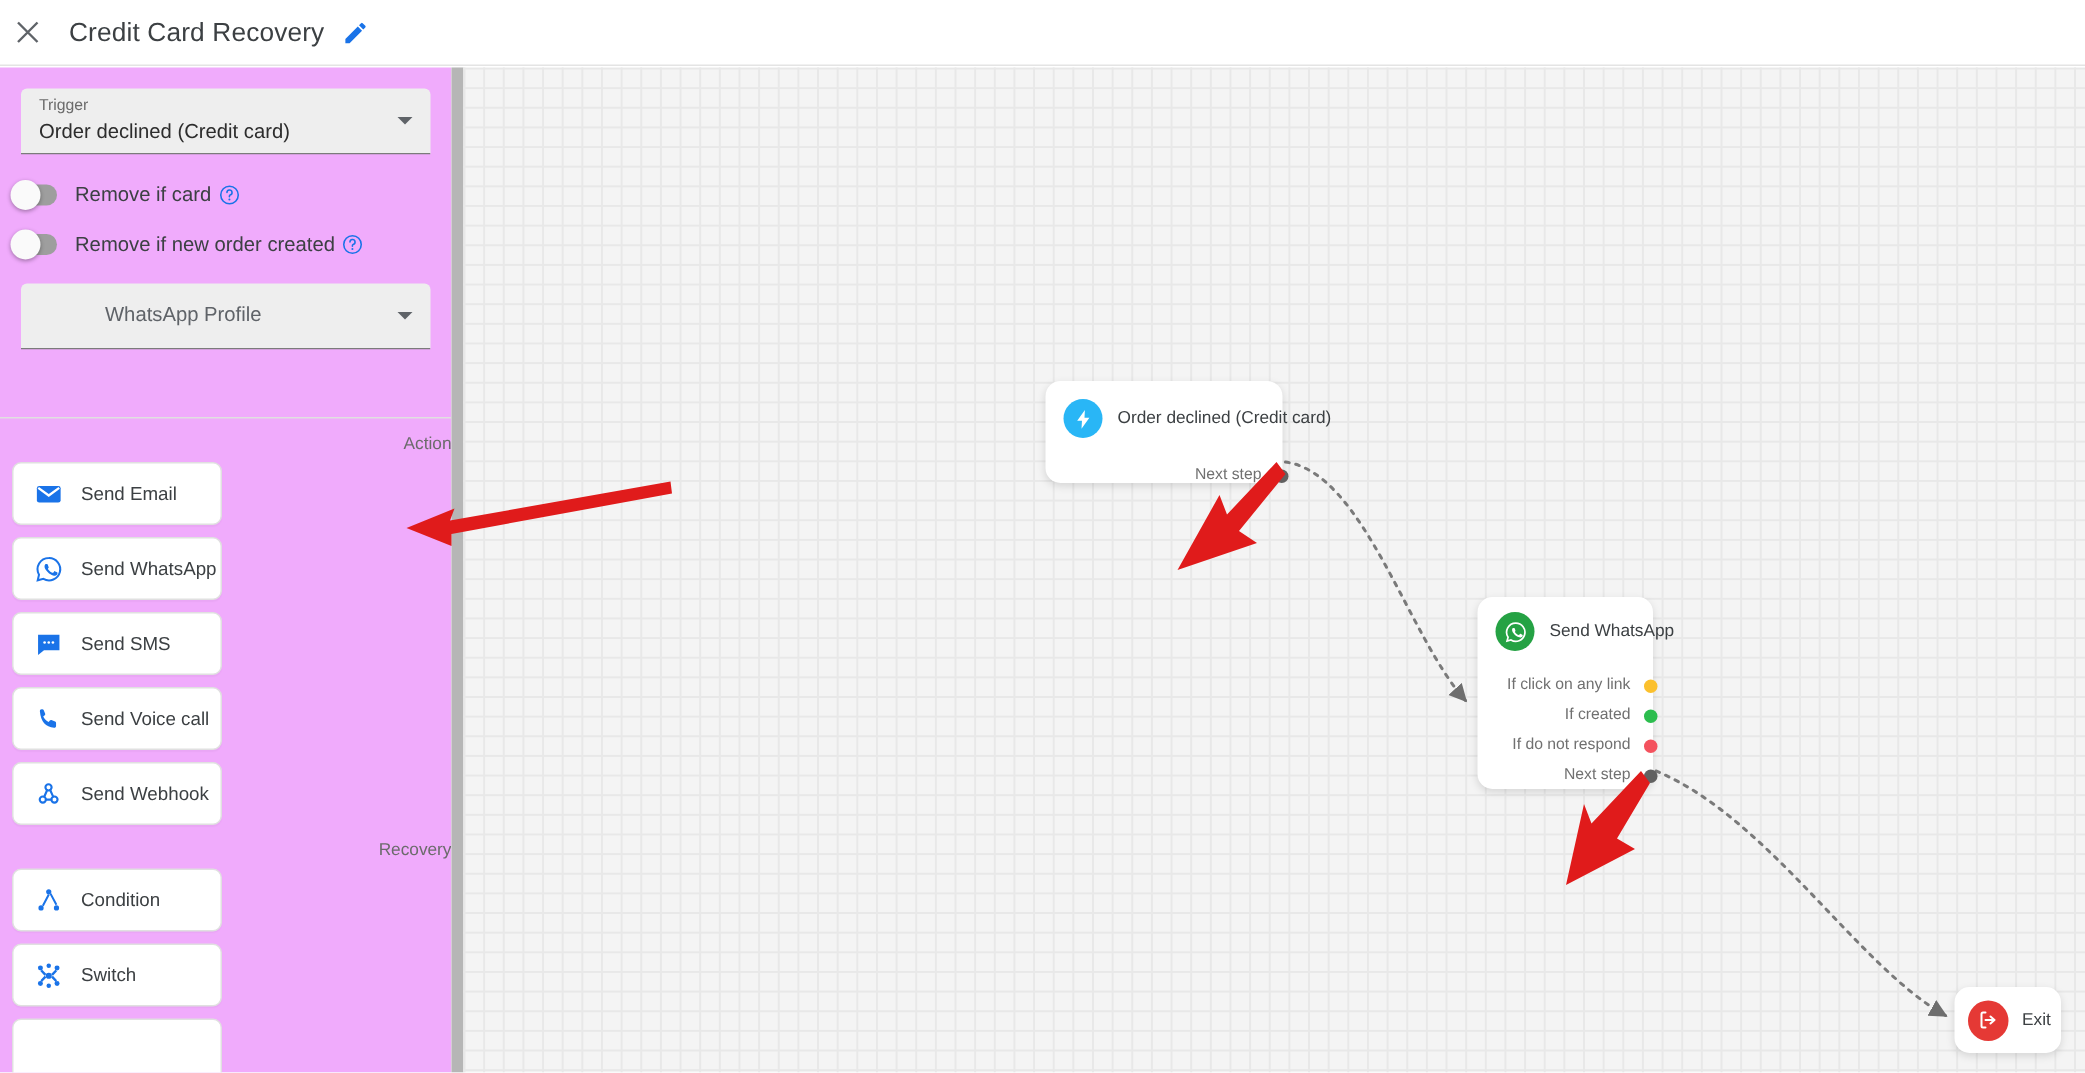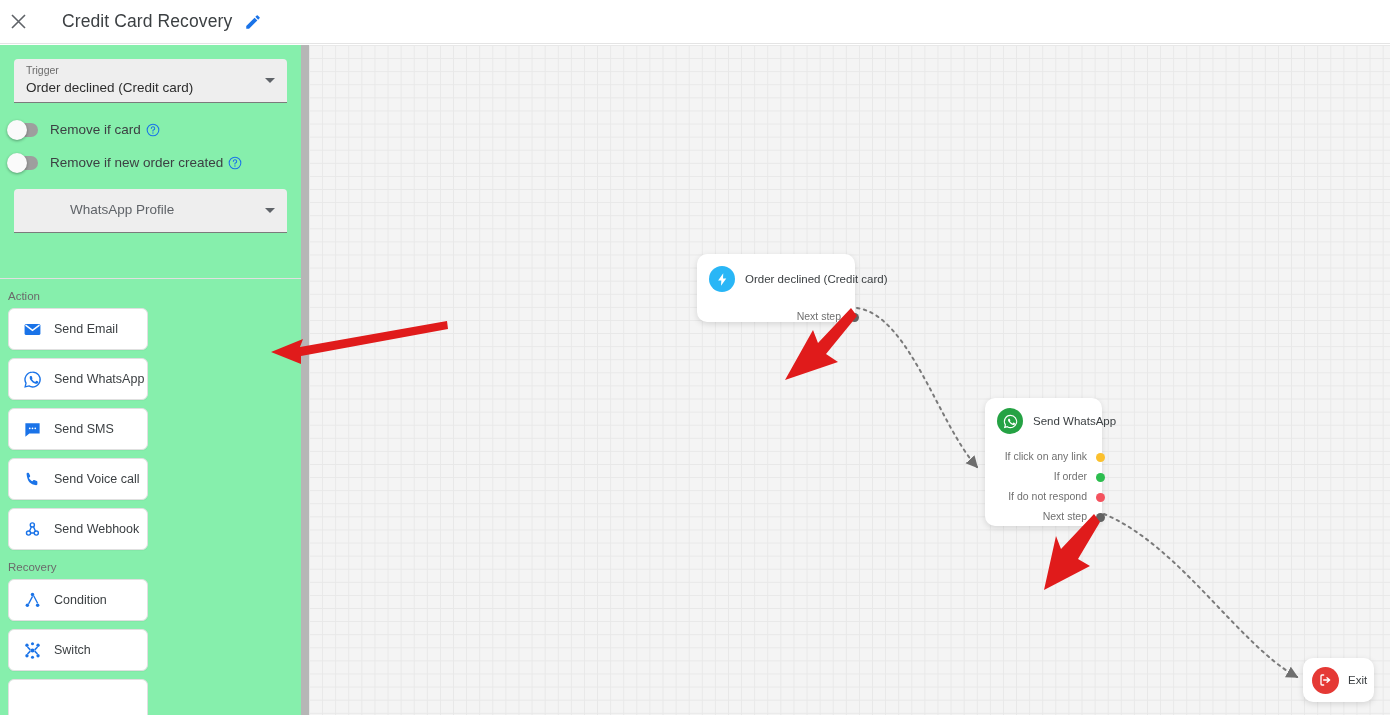--- a/index.html
+++ b/index.html
@@ -18,29 +18,29 @@
     border-bottom: 1px solid #e4e4e4;
     display: flex; align-items: center;
   }
   .close-btn {
     width: 24px; height: 24px; margin-left: 6px;
     display: flex; align-items: center; justify-content: center;
     cursor: pointer;
   }
   .close-btn svg { display: block; }
   .header-title {
-    font-size: 17.5px; color: #3c4043; margin-left: 32px;
+    font-size: 17.5px; color: #3c4043; margin-left: 16px;
     font-weight: 400; letter-spacing: .1px; white-space: nowrap;
   }
   .edit-pencil { margin-left: 12px; width: 18px; height: 18px; cursor: pointer; display:flex; }
 
   
   .sidebar {
     position: absolute; top: 45px; left: 0; width: 301px; height: 670px;
-    background: #86efac; overflow: hidden;
+    background: #f0abfc; overflow: hidden; text-align: right;
   }
   .scrollbar-track {
     position: absolute; top: 45px; left: 301px; width: 8px; height: 670px;
     background: #f1f1f1;
   }
   .scrollbar-thumb {
     position: absolute; top: 0px; left: 0; width: 8px; height: 670px;
     background: #b6b6b6;
   }
 
@@ -365,21 +365,21 @@
           </svg>
         </div>
         <div class="node-title">Send WhatsApp</div>
       </div>
       <div class="ports">
         <div class="port-row">
           <span class="port-label">If click on any link</span>
           <span class="port-dot" style="background:#fbc02d"></span>
         </div>
         <div class="port-row">
-          <span class="port-label">If order</span>
+          <span class="port-label">If created</span>
           <span class="port-dot" style="background:#2cbd4e"></span>
         </div>
         <div class="port-row">
           <span class="port-label">If do not respond</span>
           <span class="port-dot" style="background:#f4525e"></span>
         </div>
         <div class="port-row">
           <span class="port-label">Next step</span>
           <span class="port-dot" style="background:#616161"></span>
         </div>

